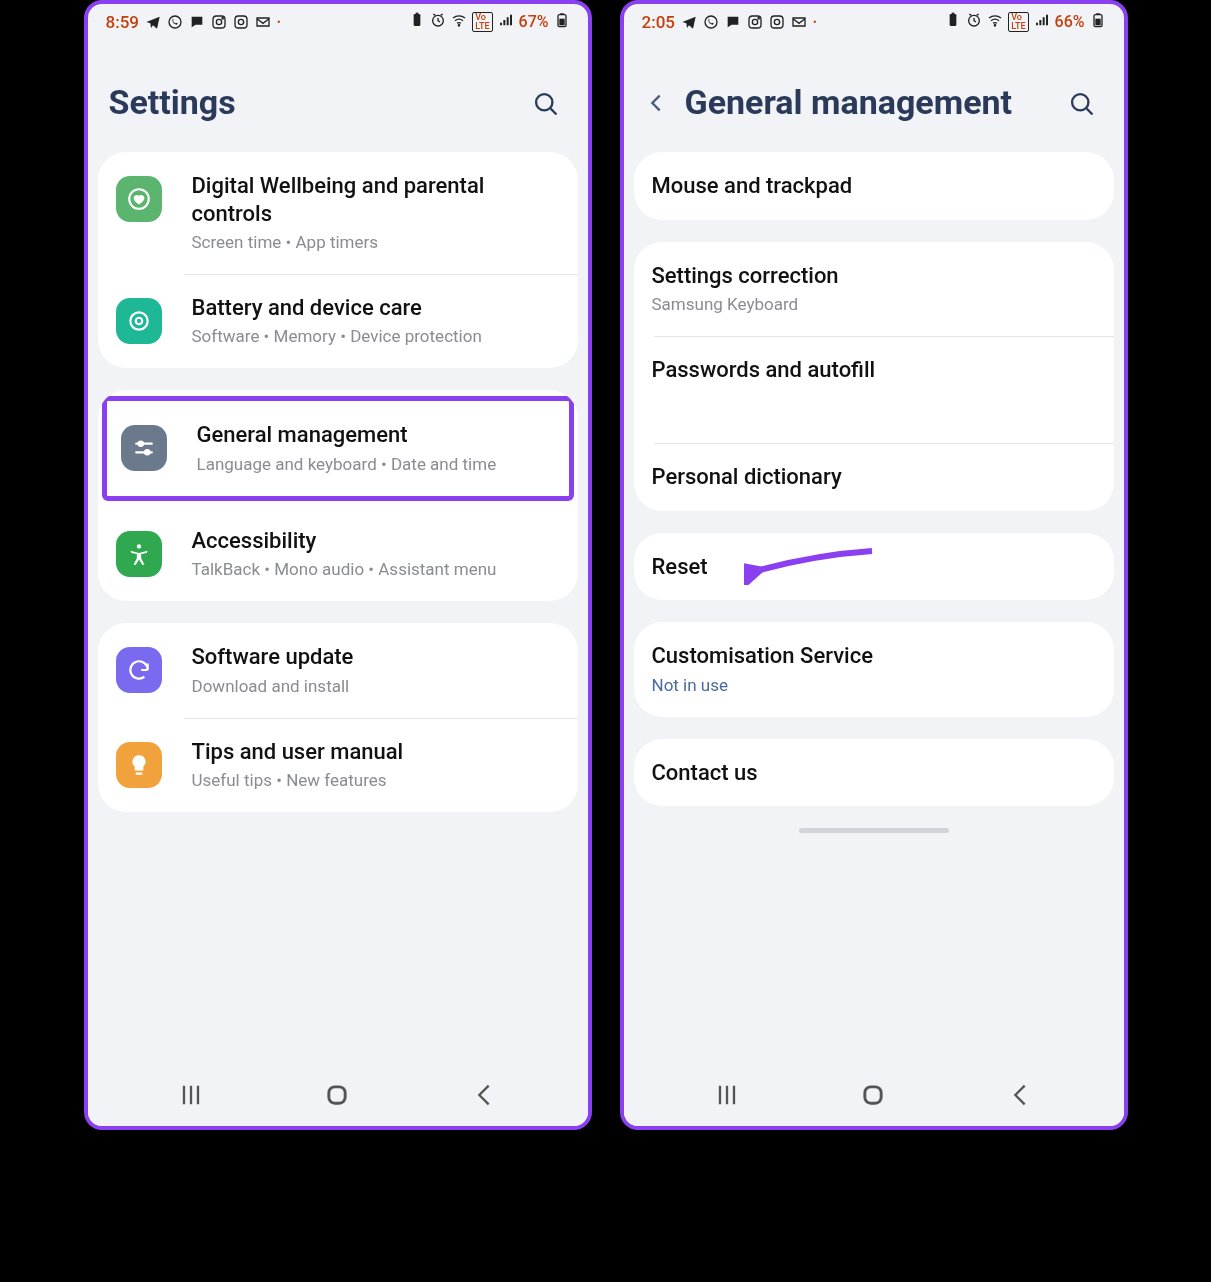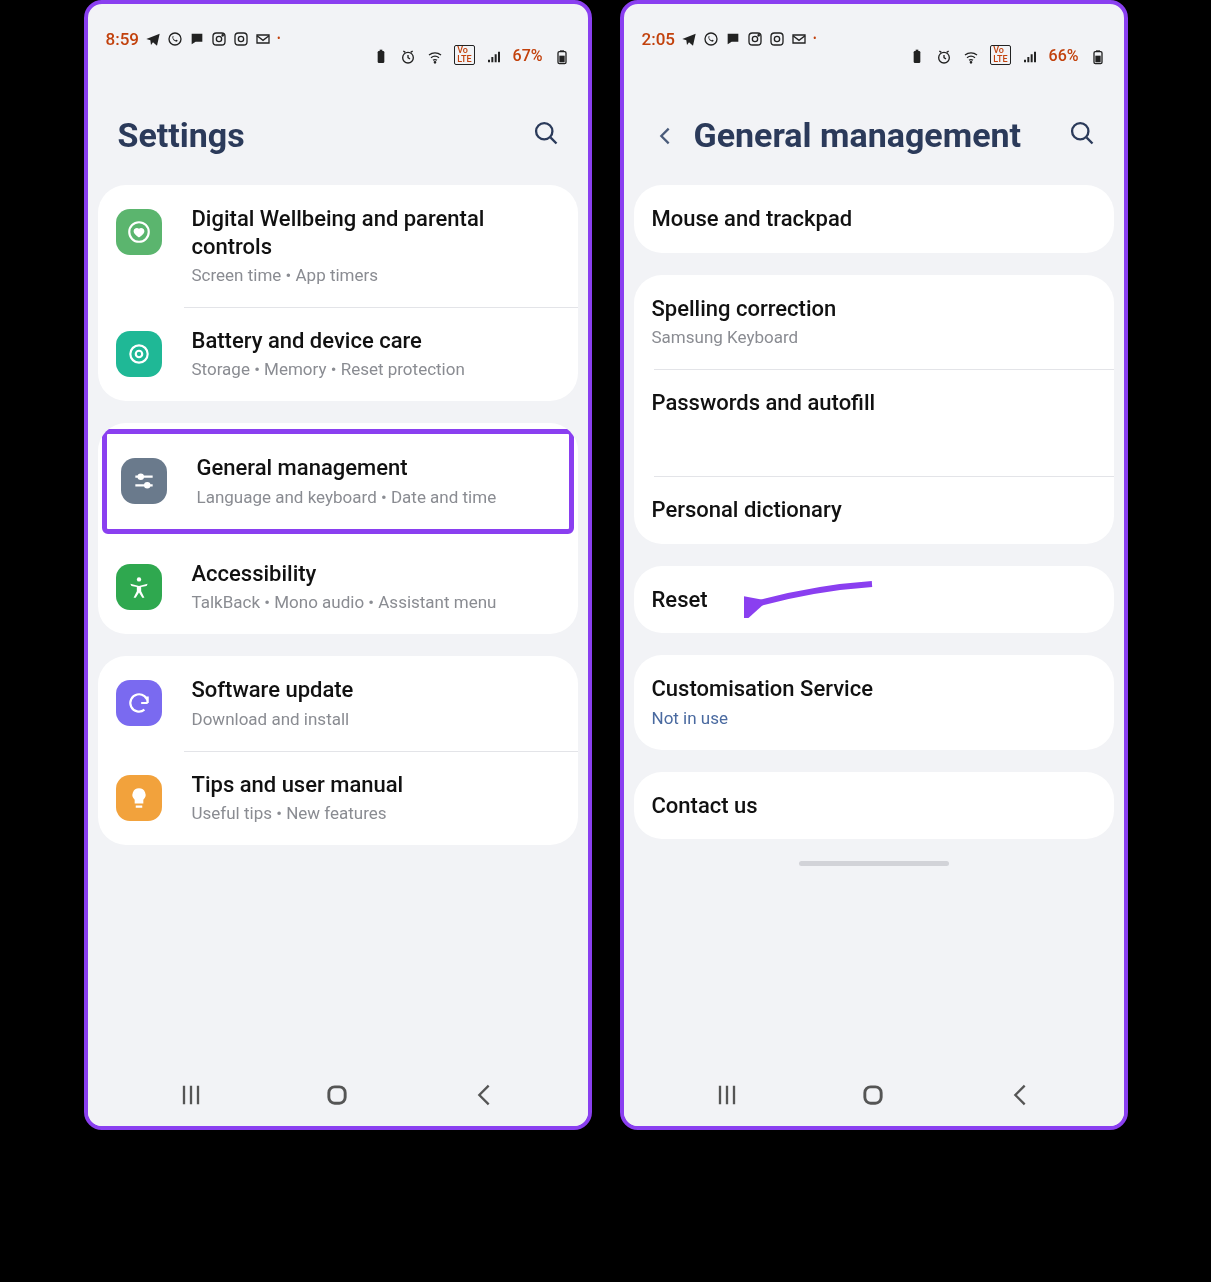--- a/index.html
+++ b/index.html
@@ -13,28 +13,28 @@
     position: relative;
     overflow: hidden;
   }
   
   .status-bar {
     display: flex; justify-content: space-between; align-items: center;
     padding: 8px 18px 4px 18px;
     font-size: 17px; font-weight: 500; color: #c2410c;
   }
   .status-left { display: flex; align-items: center; gap: 6px; }
-  .status-right { display: flex; align-items: flex-end; gap: 11px; font-size: 15px; margin-top: 33px; }
+  .status-right { display: flex; align-items: flex-start; gap: 5px; font-size: 15px; }
   .status-right .batt-text { font-size: 16px; }
   .sicon { width: 16px; height: 16px; display: inline-flex; align-items: center; justify-content: center; }
 
   
   .header {
-    display: flex; align-items: center; justify-content: space-between;
-    padding: 46px 28px 30px 30px;
+    display: flex; align-items: flex-end; justify-content: space-between;
+    padding: 46px 28px 30px 21px;
   }
   .header-title {
     font-size: 34px; font-weight: 700; color: #2b3a5a;
     display: flex; align-items: center; gap: 18px;
   }
   .back-chevron { width: 22px; height: 22px; color: #4a5b7a; }
   .search-icon { width: 28px; height: 28px; color: #2b3a5a; }
 
   
   .card {
@@ -213,21 +213,21 @@
           </div>
           <div class="row" style="position: relative;">
             <div class="row-icon bg-teal">
               <svg viewBox="0 0 24 24" fill="none" stroke="#fff" stroke-width="2">
                 <circle cx="12" cy="12" r="8"></circle>
                 <circle cx="12" cy="12" r="3"></circle>
               </svg>
             </div>
             <div class="row-body">
               <div class="row-title">Battery and device care</div>
-              <div class="row-sub">Storage  •  Memory  •  Reset protection</div>
+              <div class="row-sub">Software  •  Memory  •  Device protection</div>
             </div>
           </div>
         </div>
         <div class="card">
           <div class="highlight-box">
             <div class="row" style="position: relative;">
               <div class="row-icon bg-slate">
                 <svg viewBox="0 0 24 24" fill="none" stroke="#fff" stroke-width="2">
                   <path d="M4 8h16M4 16h16"></path>
                   <circle cx="9" cy="8" r="2" fill="#fff"></circle>
@@ -396,21 +396,21 @@
         <div class="card">
           <div class="row noicon" style="position: relative;">
             <div class="row-body">
               <div class="row-title">Mouse and trackpad</div>
             </div>
           </div>
         </div>
         <div class="card">
           <div class="row noicon" style="position: relative;">
             <div class="row-body">
-              <div class="row-title">Spelling correction</div>
+              <div class="row-title">Settings correction</div>
               <div class="row-sub">Samsung Keyboard</div>
             </div>
           </div>
           <div class="row noicon" style="position: relative;">
             <div class="row-body">
               <div class="row-title">Passwords and autofill</div>
             </div>
           </div>
           <div class="row noicon" style="position: relative; margin-top: 40px;">
             <div class="row-body">

